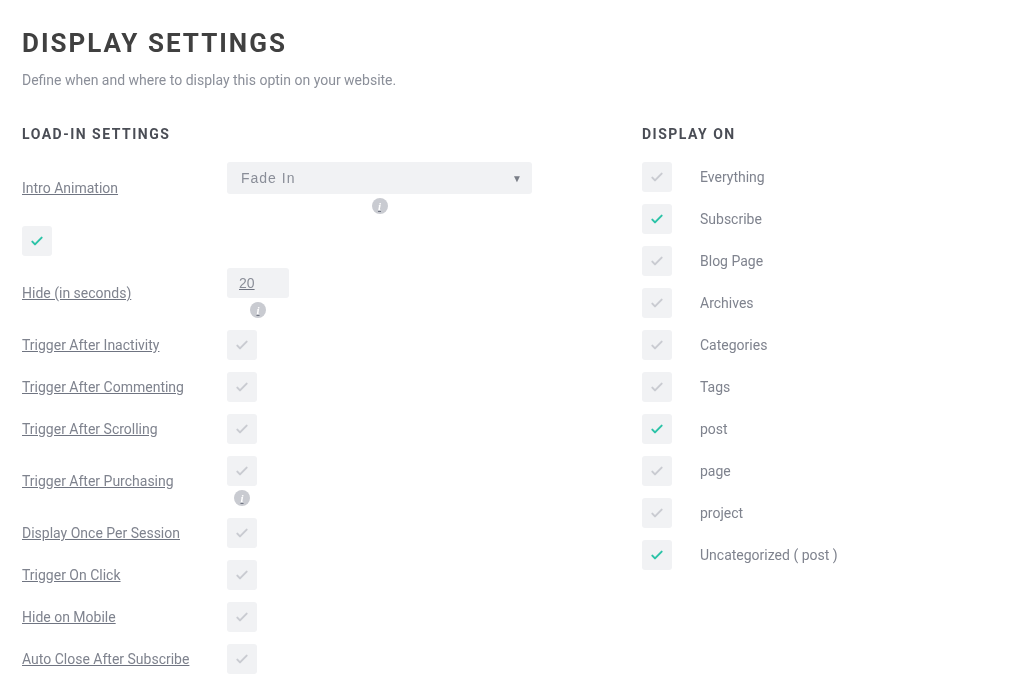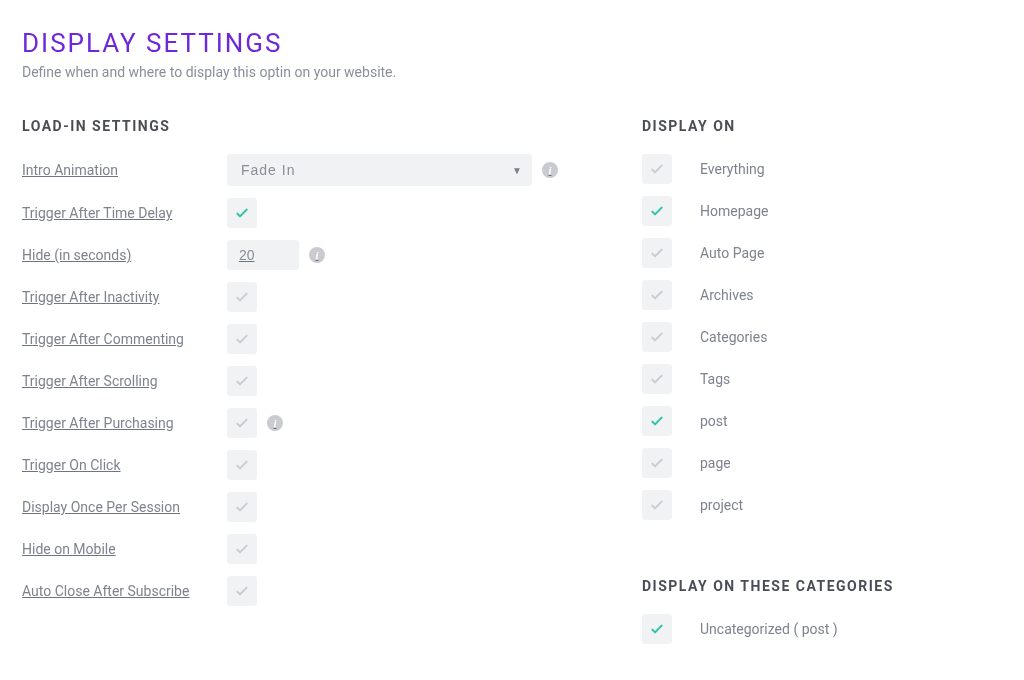--- a/index.html
+++ b/index.html
@@ -9,24 +9,24 @@
     }
     body {
       font-family: -apple-system, BlinkMacSystemFont, "Segoe UI", Roboto, "Helvetica Neue", Arial, sans-serif;
       background: #fff;
       color: #6f7481;
       padding: 28px 22px;
       width: 1024px;
     }
     h1.page-title {
       font-size: 26px;
-      font-weight: 400;
+      font-weight: 700;
       letter-spacing: 2px;
-      color: #6d28d9;
-      margin-bottom: 6px;
+      color: #404040;
+      margin-bottom: 14px;
     }
     p.page-subtitle {
       font-size: 14px;
       color: #8b8f99;
       margin-bottom: 38px;
     }
     .columns {
       display: flex;
       gap: 60px;
     }
@@ -52,21 +52,22 @@
     }
     .row-label {
       width: 205px;
       font-size: 14px;
       color: #7f838e;
       flex-shrink: 0;
     }
     .row-control {
       display: flex;
       align-items: center;
-      gap: 10px;
+      gap: 4px;
+      flex-direction: column;
     }
     .select-wrap {
       position: relative;
       width: 305px;
     }
     select.dropdown {
       width: 100%;
       height: 32px;
       background: #f1f2f4;
       border: none;
@@ -119,21 +120,21 @@
       align-items: center;
       justify-content: center;
       font-size: 11px;
       font-style: italic;
       font-family: Georgia, serif;
       font-weight: bold;
       cursor: help;
       flex-shrink: 0;
     }
     input.number-input {
-      width: 72px;
+      width: 62px;
       height: 30px;
       background: #f1f2f4;
       border: none;
       border-radius: 3px;
       padding: 0 12px;
       font-size: 14px;
       color: #8a8e98;
     }
     .display-row {
       display: flex;
@@ -166,21 +167,20 @@
           <select class="dropdown">
             <option>Fade In</option>
           </select>
           <span class="select-caret">▼</span>
         </div>
         <span class="info-icon">i</span>
       </div>
     </div>
 
     <div class="row">
-      <div class="row-label">Trigger After Time Delay</div>
       <div class="row-control">
         <div class="checkbox checked">
           <svg viewBox="0 0 24 24" fill="none">
               <path d="M5 13l4 4L19 7" stroke-width="3" stroke-linecap="round" stroke-linejoin="round"></path>
             </svg>
         </div>
       </div>
     </div>
 
     <div class="row">
@@ -231,32 +231,32 @@
         <div class="checkbox unchecked">
           <svg viewBox="0 0 24 24" fill="none">
               <path d="M5 13l4 4L19 7" stroke-width="3" stroke-linecap="round" stroke-linejoin="round"></path>
             </svg>
         </div>
         <span class="info-icon">i</span>
       </div>
     </div>
 
     <div class="row">
+      <div class="row-label">Display Once Per Session</div>
+      <div class="row-control">
+        <div class="checkbox unchecked">
+          <svg viewBox="0 0 24 24" fill="none">
+              <path d="M5 13l4 4L19 7" stroke-width="3" stroke-linecap="round" stroke-linejoin="round"></path>
+            </svg>
+        </div>
+      </div>
+    </div>
+
+    <div class="row">
       <div class="row-label">Trigger On Click</div>
-      <div class="row-control">
-        <div class="checkbox unchecked">
-          <svg viewBox="0 0 24 24" fill="none">
-              <path d="M5 13l4 4L19 7" stroke-width="3" stroke-linecap="round" stroke-linejoin="round"></path>
-            </svg>
-        </div>
-      </div>
-    </div>
-
-    <div class="row">
-      <div class="row-label">Display Once Per Session</div>
       <div class="row-control">
         <div class="checkbox unchecked">
           <svg viewBox="0 0 24 24" fill="none">
               <path d="M5 13l4 4L19 7" stroke-width="3" stroke-linecap="round" stroke-linejoin="round"></path>
             </svg>
         </div>
       </div>
     </div>
 
     <div class="row">
@@ -293,30 +293,30 @@
       </div>
       <span class="display-label">Everything</span>
     </div>
 
     <div class="display-row">
       <div class="checkbox checked">
         <svg viewBox="0 0 24 24" fill="none">
             <path d="M5 13l4 4L19 7" stroke-width="3" stroke-linecap="round" stroke-linejoin="round"></path>
           </svg>
       </div>
-      <span class="display-label">Homepage</span>
-    </div>
-
-    <div class="display-row">
-      <div class="checkbox unchecked">
-        <svg viewBox="0 0 24 24" fill="none">
-            <path d="M5 13l4 4L19 7" stroke-width="3" stroke-linecap="round" stroke-linejoin="round"></path>
-          </svg>
-      </div>
-      <span class="display-label">Auto Page</span>
+      <span class="display-label">Subscribe</span>
+    </div>
+
+    <div class="display-row">
+      <div class="checkbox unchecked">
+        <svg viewBox="0 0 24 24" fill="none">
+            <path d="M5 13l4 4L19 7" stroke-width="3" stroke-linecap="round" stroke-linejoin="round"></path>
+          </svg>
+      </div>
+      <span class="display-label">Blog Page</span>
     </div>
 
     <div class="display-row">
       <div class="checkbox unchecked">
         <svg viewBox="0 0 24 24" fill="none">
             <path d="M5 13l4 4L19 7" stroke-width="3" stroke-linecap="round" stroke-linejoin="round"></path>
           </svg>
       </div>
       <span class="display-label">Archives</span>
     </div>
@@ -359,21 +359,20 @@
 
     <div class="display-row">
       <div class="checkbox unchecked">
         <svg viewBox="0 0 24 24" fill="none">
             <path d="M5 13l4 4L19 7" stroke-width="3" stroke-linecap="round" stroke-linejoin="round"></path>
           </svg>
       </div>
       <span class="display-label">project</span>
     </div>
 
-    <h3 class="section-heading section-gap">DISPLAY ON THESE CATEGORIES</h3>
 
     <div class="display-row">
       <div class="checkbox checked">
         <svg viewBox="0 0 24 24" fill="none">
             <path d="M5 13l4 4L19 7" stroke-width="3" stroke-linecap="round" stroke-linejoin="round"></path>
           </svg>
       </div>
       <span class="display-label">Uncategorized ( post )</span>
     </div>
   </div>

